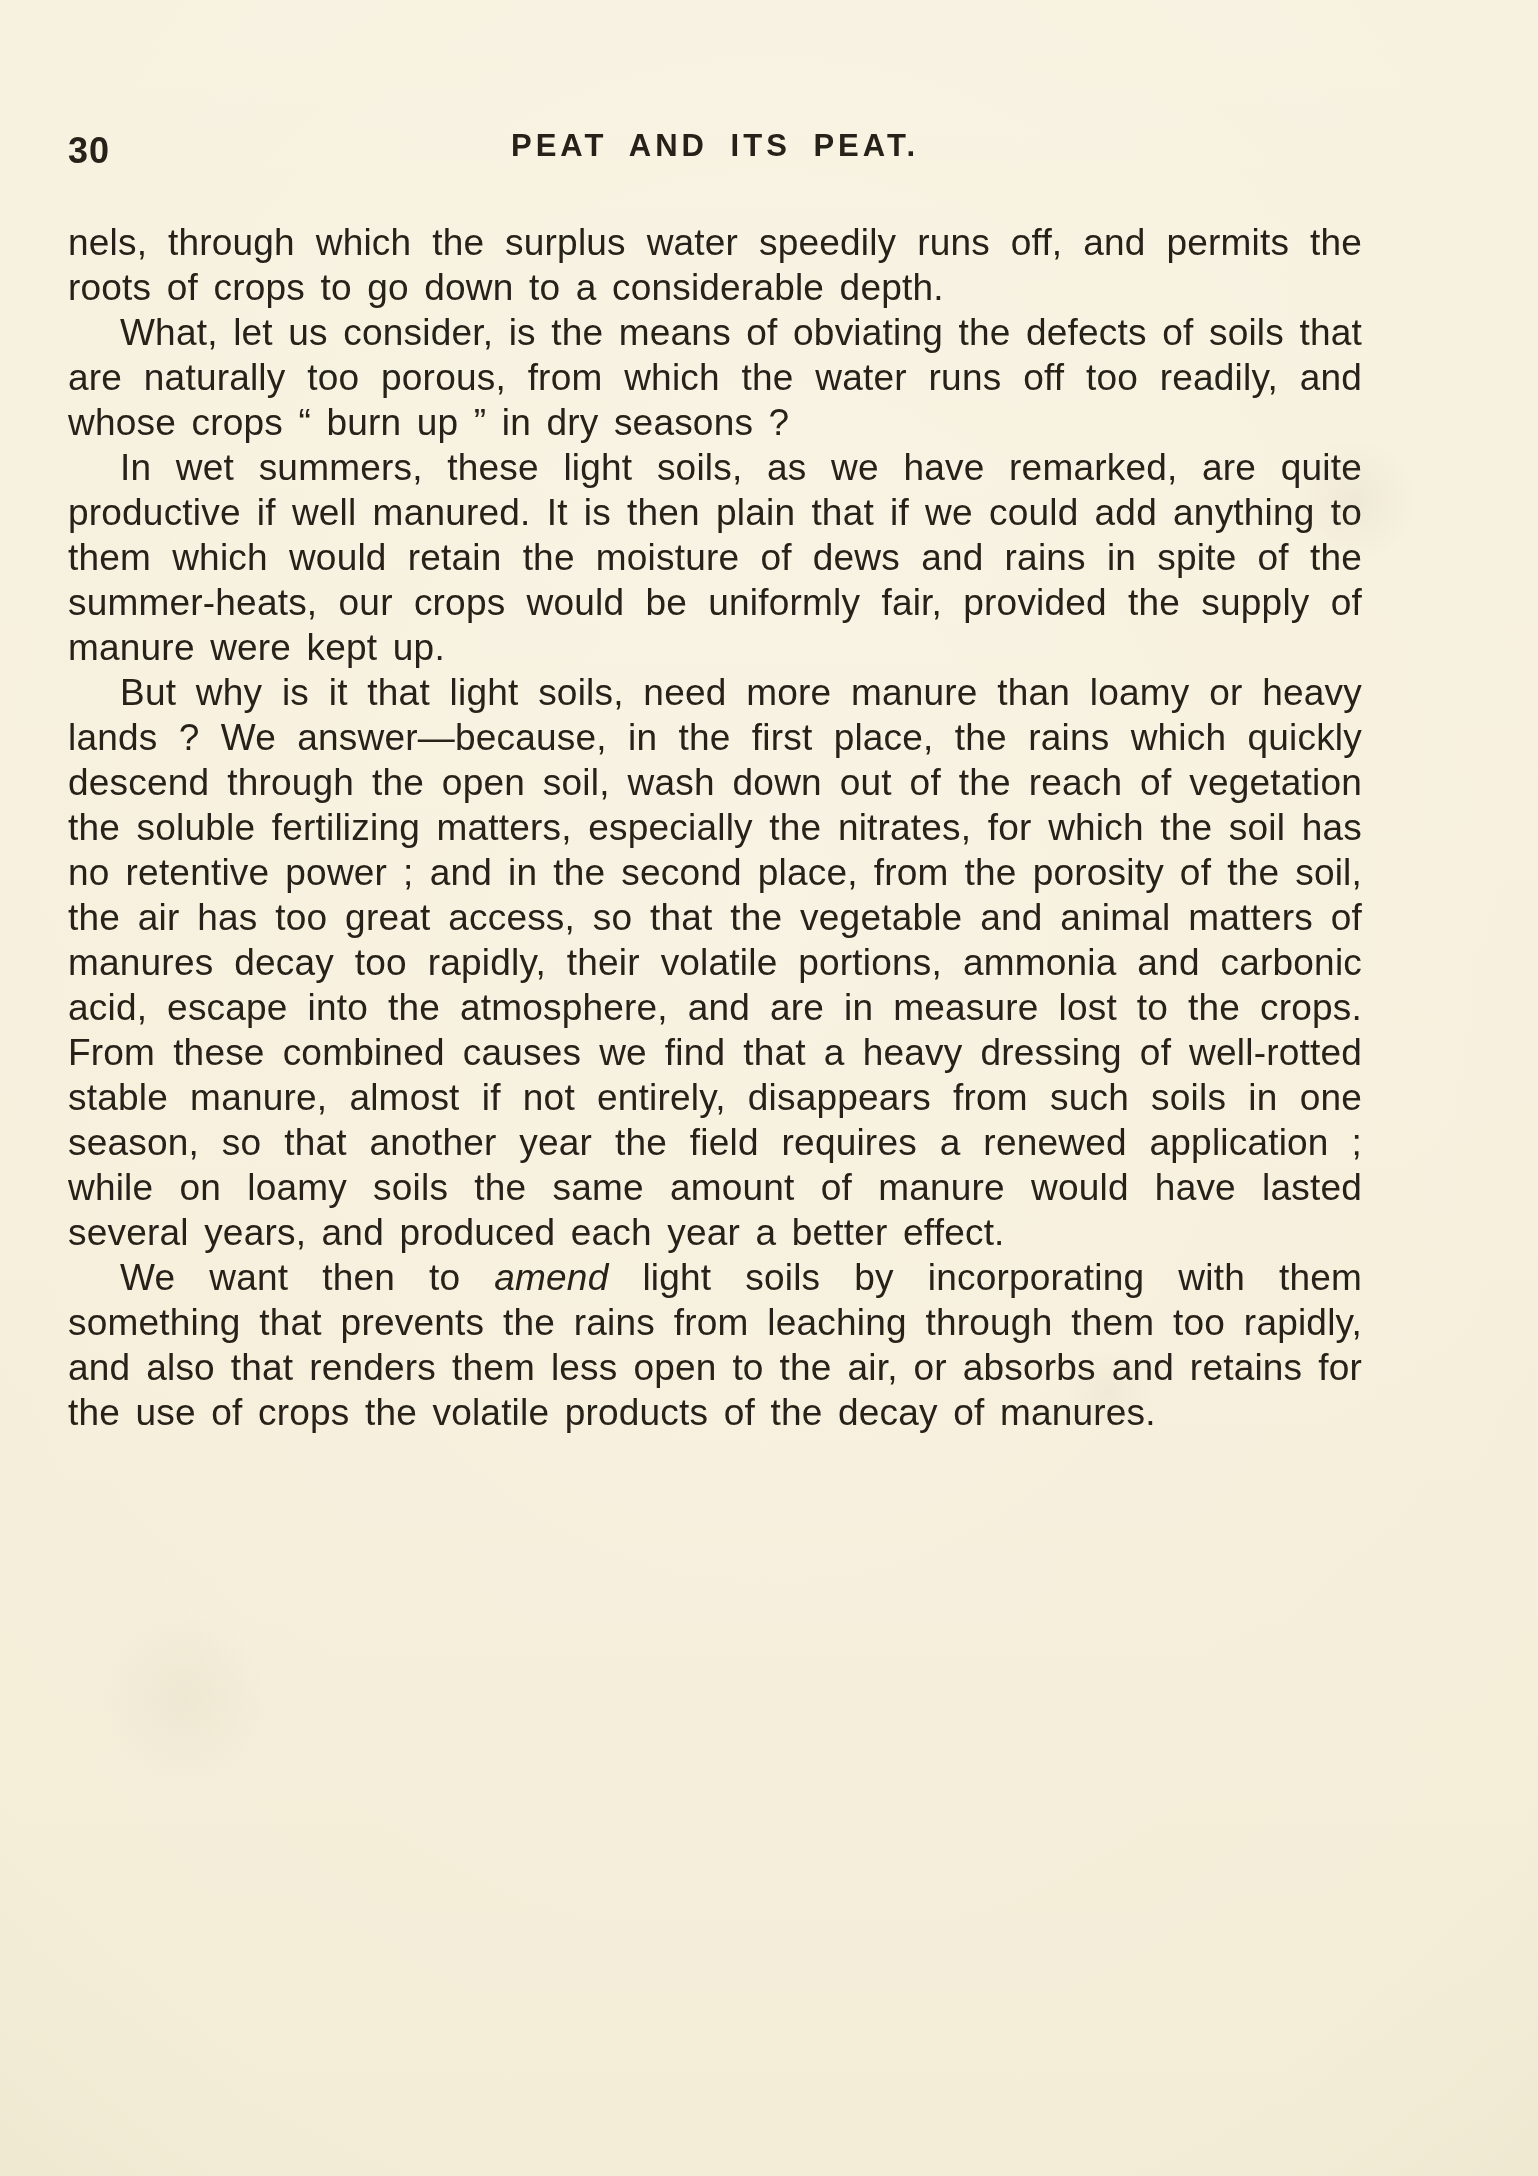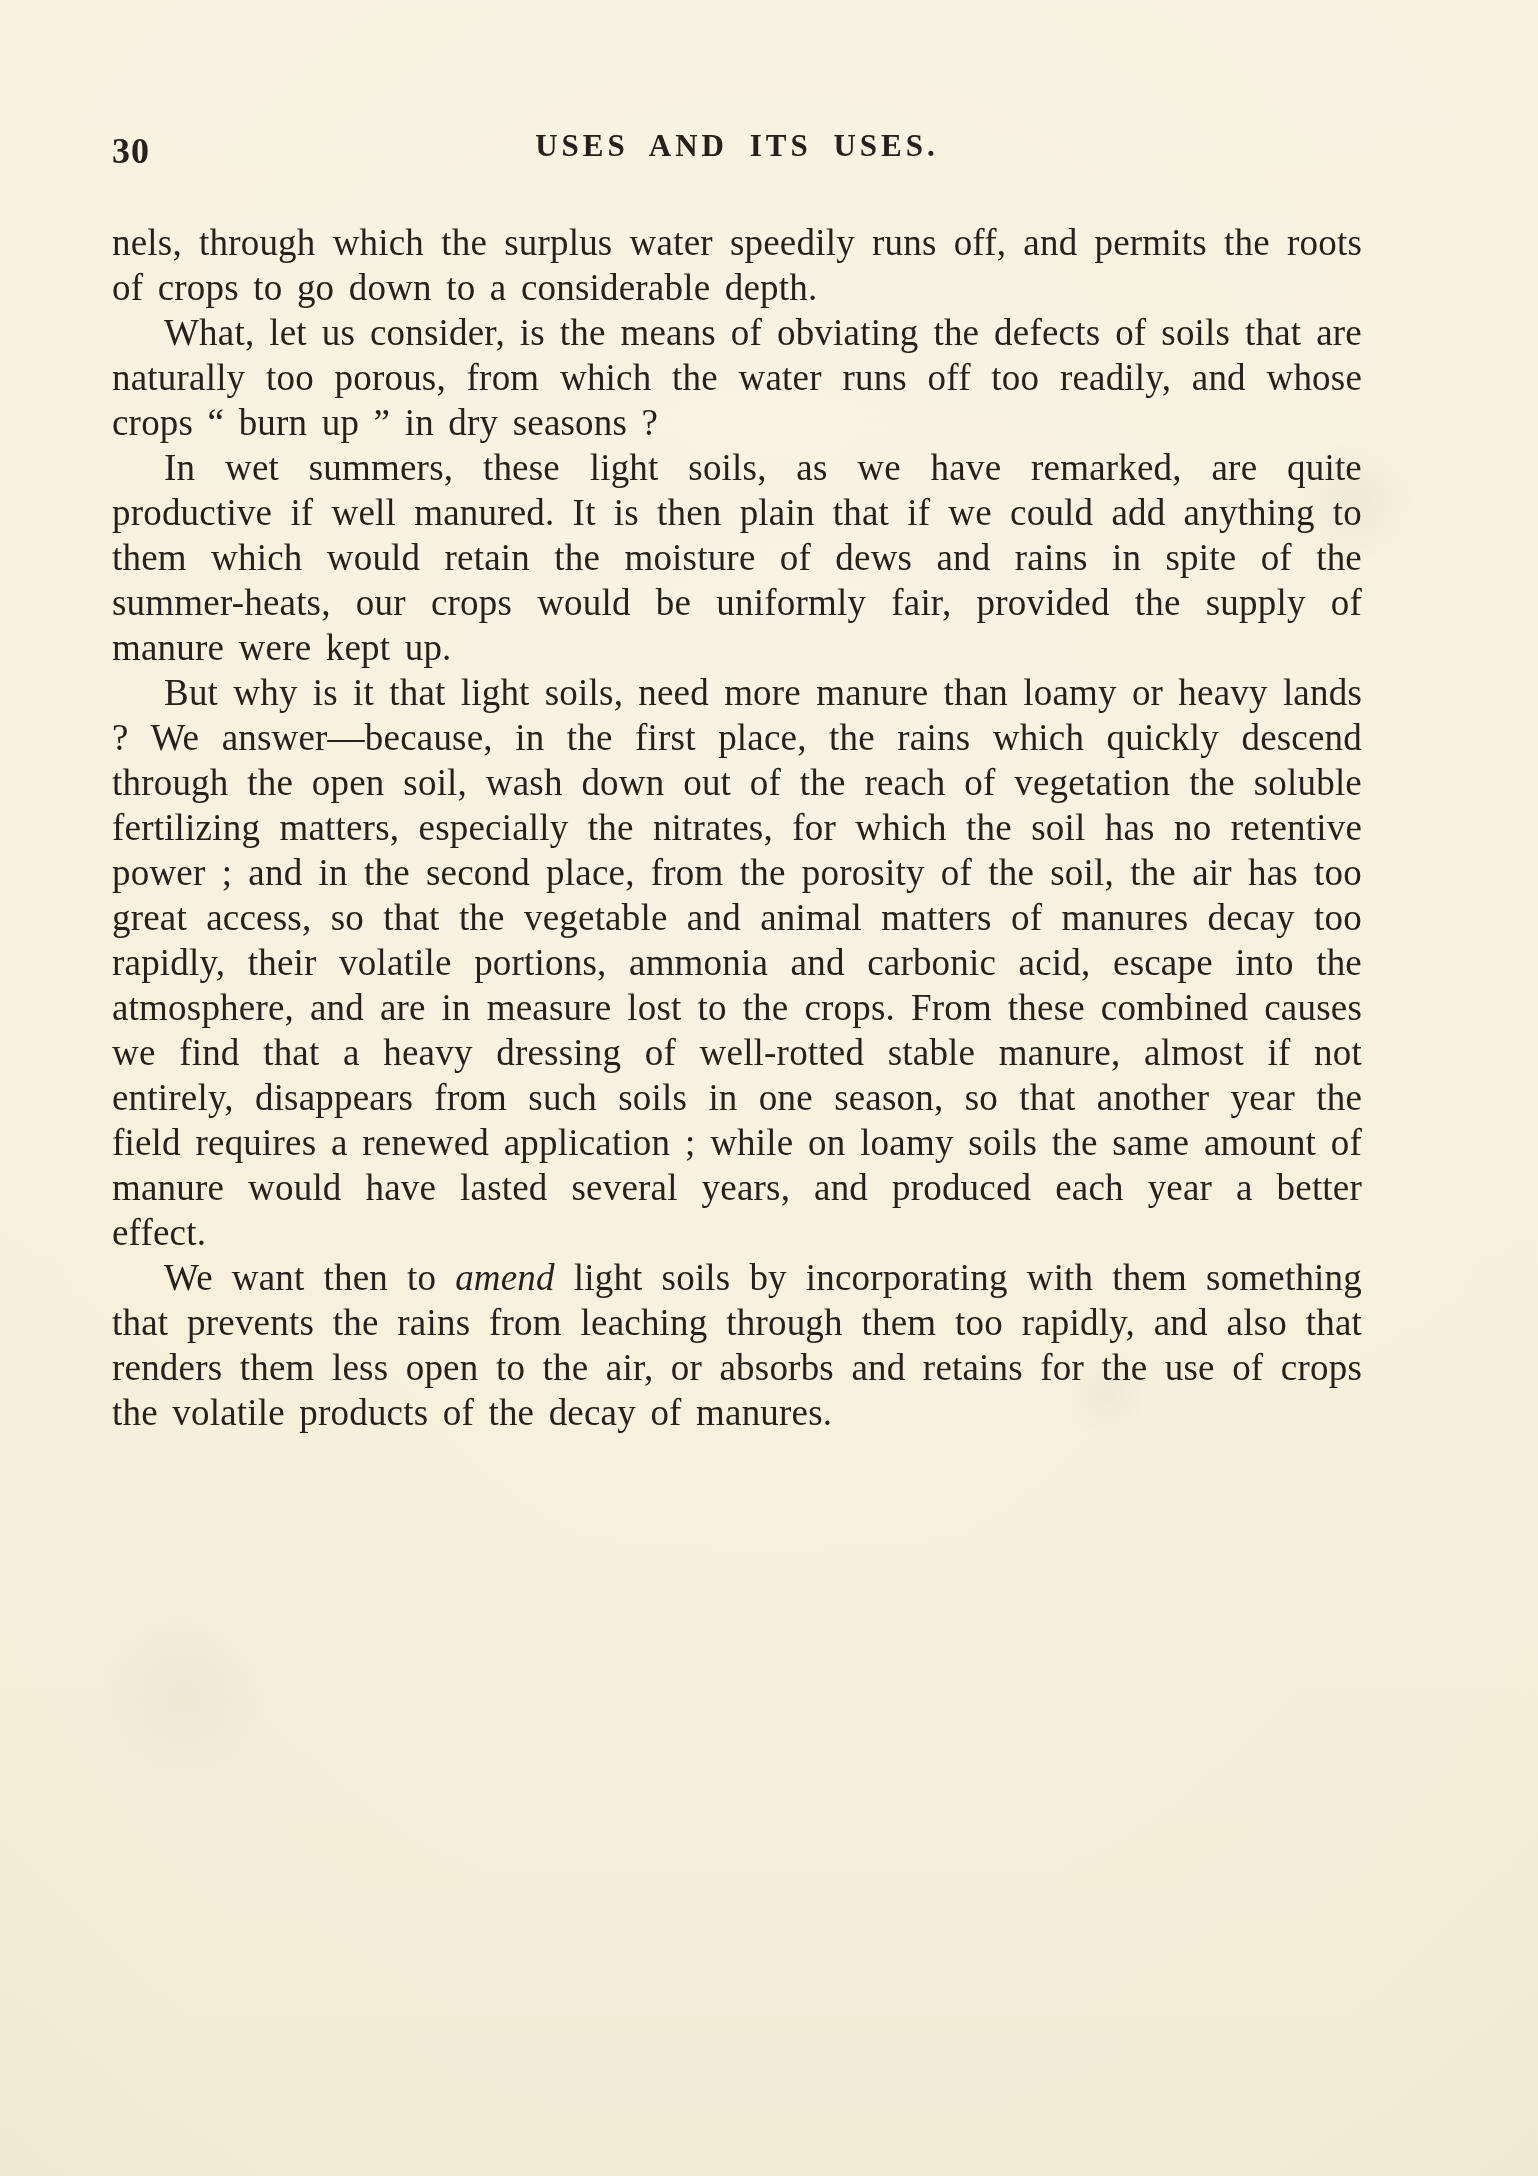--- a/index.html
+++ b/index.html
@@ -13,23 +13,23 @@
     width: 1538px;
     height: 2176px;
     margin: 0 auto;
     background:
       radial-gradient(ellipse 120% 110% at 50% 42%,
         rgba(255,255,255,0.18) 0%,
         rgba(255,255,255,0.00) 55%,
         rgba(120,100,60,0.10) 100%),
       linear-gradient(180deg, #f7f2e0 0%, #f6efdb 55%, #f3ecd6 100%);
     color: var(--ink, #272219);
-    font-family: Liberation Serif, serif;
+    font-family: Liberation Sans, sans-serif;
     box-sizing: border-box;
-    padding: 128px 176px 0 112px;
+    padding: 128px 176px 0 68px;
     overflow: hidden;
   }
   
   .page::before {
     content: "";
     position: absolute;
     left: 0; top: 0; right: 0; bottom: 0;
     pointer-events: none;
     background:
       radial-gradient(circle 90px at 88% 23%, rgba(90,75,45,0.05), rgba(90,75,45,0) 70%),
@@ -74,21 +74,21 @@
   .page-body em {
     font-style: italic;
   }
 </style>
 </head>
 <body>
 
 <div class="page" style="--ink: #272219;">
   <header class="page-header">
     <span class="page-number">30</span>
-    <span class="running-title">USES AND ITS USES.</span>
+    <span class="running-title">PEAT AND ITS PEAT.</span>
   </header>
   <main class="page-body">
       <p class="no-indent"><span>nels, through which the surplus water speedily runs off, and permits the roots of crops to go down to a considerable depth.</span></p>
       <p><span>What, let us consider, is the means of obviating the defects of soils that are naturally too porous, from which the water runs off too readily, and whose crops “ burn up ” in dry seasons ?</span></p>
       <p><span>In wet summers, these light soils, as we have remarked, are quite productive if well manured.  It is then plain that if we could add anything to them which would retain the moisture of dews and rains in spite of the summer-heats, our crops would be uniformly fair, provided the supply of manure were kept up.</span></p>
       <p><span>But why is it that light soils, need more manure than loamy or heavy lands ?  We answer—because, in the first place, the rains which quickly descend through the open soil, wash down out of the reach of vegetation the soluble fertilizing matters, especially the nitrates, for which the soil has no retentive power ; and in the second place, from the porosity of the soil, the air has too great access, so that the vegetable and animal matters of manures decay too rapidly, their volatile portions, ammonia and carbonic acid, escape into the atmosphere, and are in measure lost to the crops.  From these combined causes we find that a heavy dressing of well-rotted stable manure, almost if not entirely, disappears from such soils in one season, so that another year the field requires a renewed application ; while on loamy soils the same amount of manure would have lasted several years, and produced each year a better effect.</span></p>
       <p><span>We want then to </span><em>amend</em><span> light soils by incorporating with them something that prevents the rains from leaching through them too rapidly, and also that renders them less open to the air, or absorbs and retains for the use of crops the volatile products of the decay of manures.</span></p>
     </main>
 </div>
 

